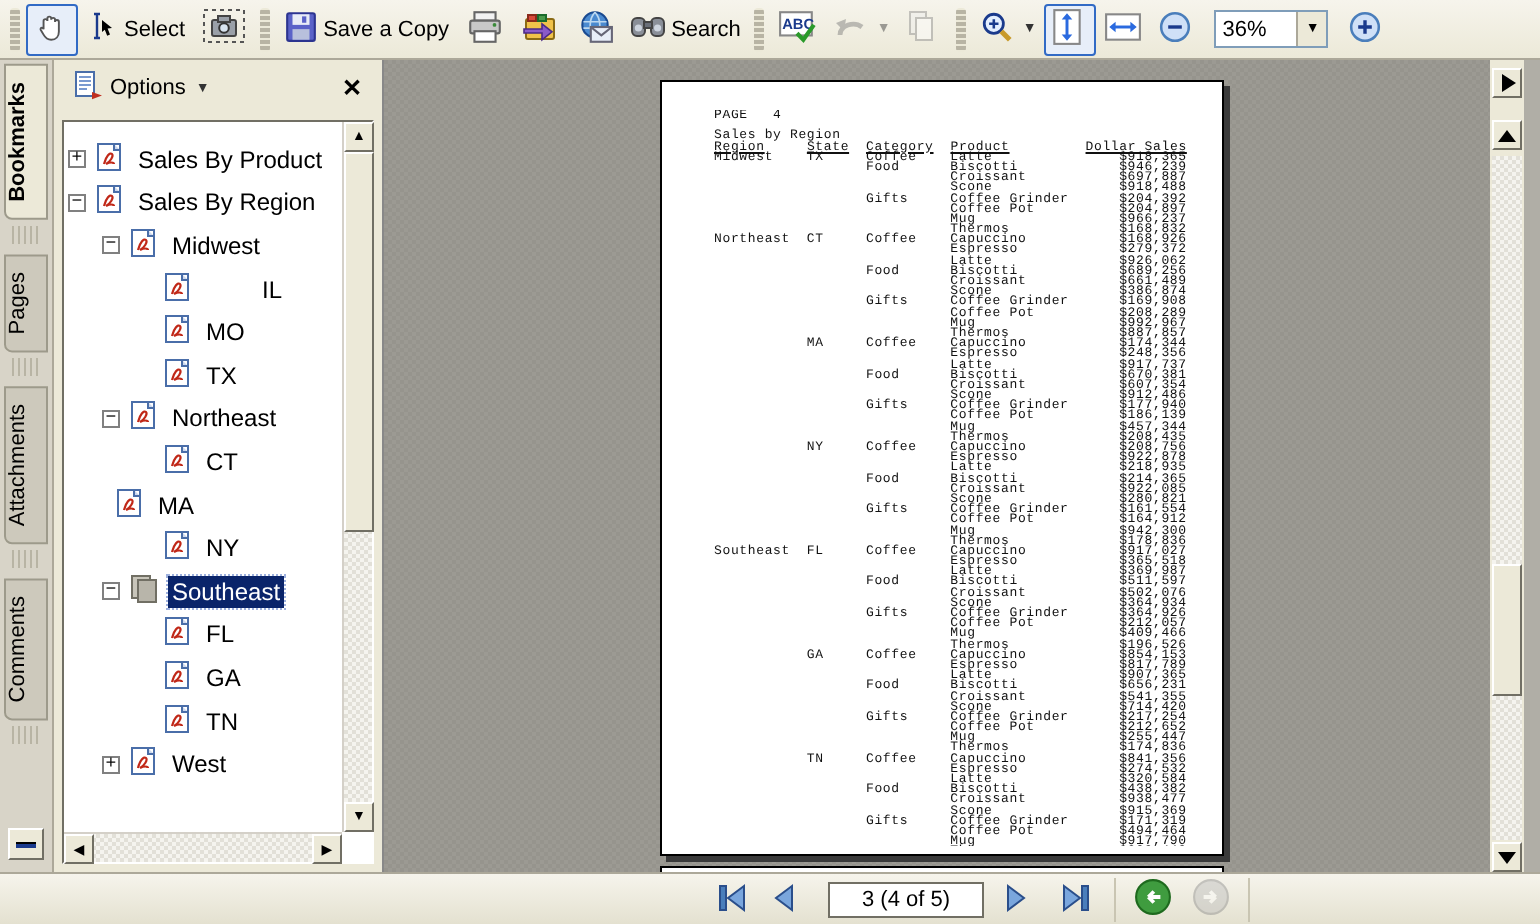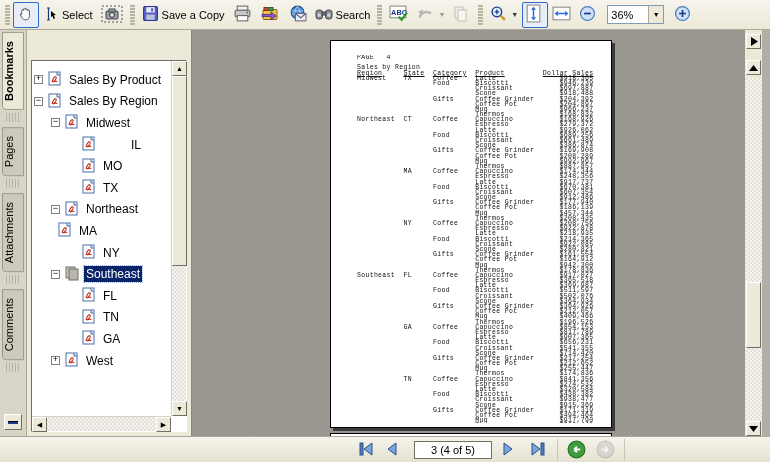--- a/index.html
+++ b/index.html
@@ -296,20 +296,34 @@
     <div class="vtab">Attachments</div>
     <div class="vgrip"></div>
     <div class="vtab">Comments</div>
     <div class="vgrip"></div>
     <div class="panel-collapse">
         <div class="bar"></div>
       </div>
   </div>
 
   <div class="bm-panel">
+    <div class="bm-header">
+      <div class="opt-btn">
+        <span>
+          <svg width="14" height="15" viewBox="0 0 14 15">
+              <rect x="1" y="1" width="9" height="12" fill="#fff" stroke="#4a6ea9"></rect>
+              <path d="M2.5 3.5h6M2.5 5.5h6M2.5 7.5h6M2.5 9.5h4" stroke="#7a9ad0" stroke-width=".9"></path>
+              <path d="M9 11l5 1.8-5 1.8z" fill="#c03020"></path>
+            </svg>
+        </span>
+        <span class="lbl">Options</span>
+        <span class="dd">▼</span>
+      </div>
+      <div class="close-x"><span>✕</span></div>
+    </div>
 
     <div class="tree-wrap">
       <div class="tree-view">
           <div class="tree-row" style="padding-left: 2px;">
             <span class="expander">+</span>
             <span><svg class="bm-ico" viewBox="0 0 16 15">
                 <rect x="2" y="1" width="11" height="13" fill="#fff" stroke="#4a6ea9"></rect>
                 <path d="M10 1v3h3" fill="#cdd9ee" stroke="#4a6ea9"></path>
                 <path d="M5 11c1-4 3-6 4-5s-1 4-3 5c2-1 4-1 4 0" stroke="#c02818" stroke-width="1.1" fill="none"></path>
               </svg></span>
@@ -359,20 +373,28 @@
           </div>
           <div class="tree-row" style="padding-left: 19px;">
             <span class="expander">−</span>
             <span><svg class="bm-ico" viewBox="0 0 16 15">
                 <rect x="2" y="1" width="11" height="13" fill="#fff" stroke="#4a6ea9"></rect>
                 <path d="M10 1v3h3" fill="#cdd9ee" stroke="#4a6ea9"></path>
                 <path d="M5 11c1-4 3-6 4-5s-1 4-3 5c2-1 4-1 4 0" stroke="#c02818" stroke-width="1.1" fill="none"></path>
               </svg></span>
             <span class="bm-label">Northeast</span>
           </div>
+          <div class="tree-row" style="padding-left: 49px;">
+            <span><svg class="bm-ico" viewBox="0 0 16 15">
+                <rect x="2" y="1" width="11" height="13" fill="#fff" stroke="#4a6ea9"></rect>
+                <path d="M10 1v3h3" fill="#cdd9ee" stroke="#4a6ea9"></path>
+                <path d="M5 11c1-4 3-6 4-5s-1 4-3 5c2-1 4-1 4 0" stroke="#c02818" stroke-width="1.1" fill="none"></path>
+              </svg></span>
+            <span class="bm-label">CT</span>
+          </div>
           <div class="tree-row" style="padding-left: 25px;">
             <span><svg class="bm-ico" viewBox="0 0 16 15">
                 <rect x="2" y="1" width="11" height="13" fill="#fff" stroke="#4a6ea9"></rect>
                 <path d="M10 1v3h3" fill="#cdd9ee" stroke="#4a6ea9"></path>
                 <path d="M5 11c1-4 3-6 4-5s-1 4-3 5c2-1 4-1 4 0" stroke="#c02818" stroke-width="1.1" fill="none"></path>
               </svg></span>
             <span class="bm-label">MA</span>
           </div>
           <div class="tree-row" style="padding-left: 49px;">
             <span><svg class="bm-ico" viewBox="0 0 16 15">
@@ -397,29 +419,29 @@
                 <path d="M5 11c1-4 3-6 4-5s-1 4-3 5c2-1 4-1 4 0" stroke="#c02818" stroke-width="1.1" fill="none"></path>
               </svg></span>
             <span class="bm-label">FL</span>
           </div>
           <div class="tree-row" style="padding-left: 49px;">
             <span><svg class="bm-ico" viewBox="0 0 16 15">
                 <rect x="2" y="1" width="11" height="13" fill="#fff" stroke="#4a6ea9"></rect>
                 <path d="M10 1v3h3" fill="#cdd9ee" stroke="#4a6ea9"></path>
                 <path d="M5 11c1-4 3-6 4-5s-1 4-3 5c2-1 4-1 4 0" stroke="#c02818" stroke-width="1.1" fill="none"></path>
               </svg></span>
+            <span class="bm-label">GA</span>
+          </div>
+          <div class="tree-row" style="padding-left: 49px;">
+            <span><svg class="bm-ico" viewBox="0 0 16 15">
+                <rect x="2" y="1" width="11" height="13" fill="#fff" stroke="#4a6ea9"></rect>
+                <path d="M10 1v3h3" fill="#cdd9ee" stroke="#4a6ea9"></path>
+                <path d="M5 11c1-4 3-6 4-5s-1 4-3 5c2-1 4-1 4 0" stroke="#c02818" stroke-width="1.1" fill="none"></path>
+              </svg></span>
             <span class="bm-label">TN</span>
-          </div>
-          <div class="tree-row" style="padding-left: 49px;">
-            <span><svg class="bm-ico" viewBox="0 0 16 15">
-                <rect x="2" y="1" width="11" height="13" fill="#fff" stroke="#4a6ea9"></rect>
-                <path d="M10 1v3h3" fill="#cdd9ee" stroke="#4a6ea9"></path>
-                <path d="M5 11c1-4 3-6 4-5s-1 4-3 5c2-1 4-1 4 0" stroke="#c02818" stroke-width="1.1" fill="none"></path>
-              </svg></span>
-            <span class="bm-label">GA</span>
           </div>
           <div class="tree-row" style="padding-left: 19px;">
             <span class="expander">+</span>
             <span><svg class="bm-ico" viewBox="0 0 16 15">
                 <rect x="2" y="1" width="11" height="13" fill="#fff" stroke="#4a6ea9"></rect>
                 <path d="M10 1v3h3" fill="#cdd9ee" stroke="#4a6ea9"></path>
                 <path d="M5 11c1-4 3-6 4-5s-1 4-3 5c2-1 4-1 4 0" stroke="#c02818" stroke-width="1.1" fill="none"></path>
               </svg></span>
             <span class="bm-label">West</span>
           </div>

